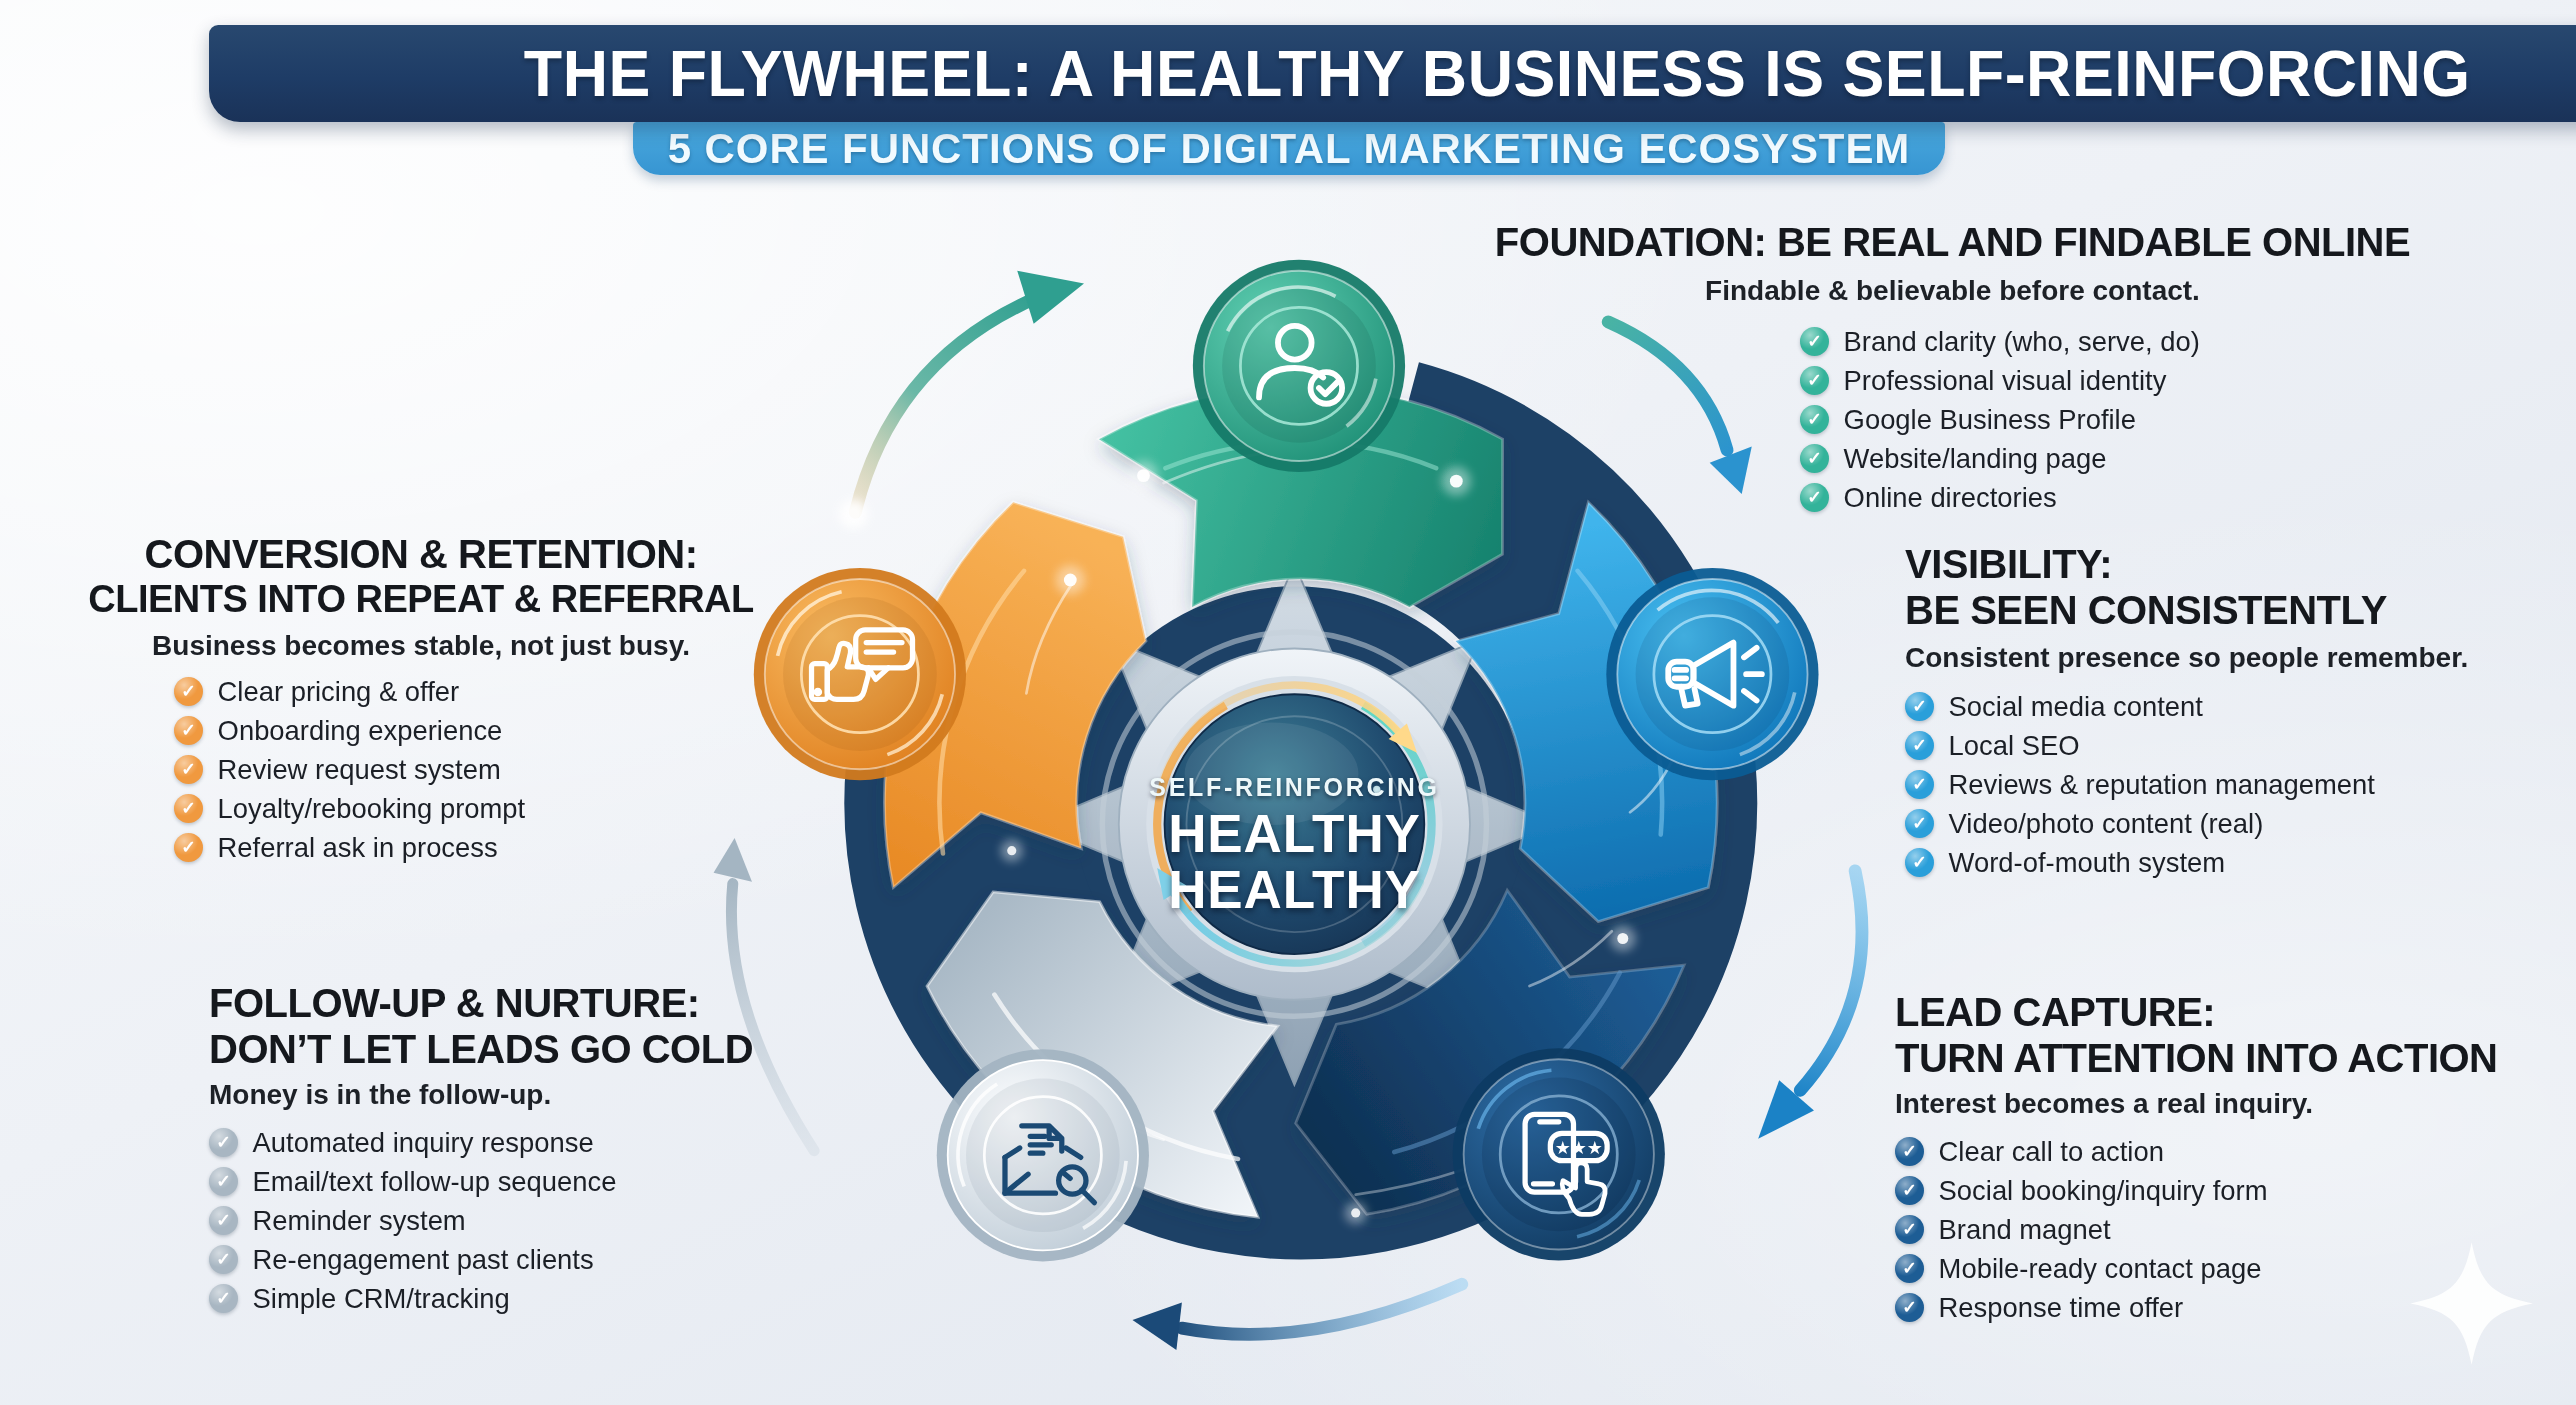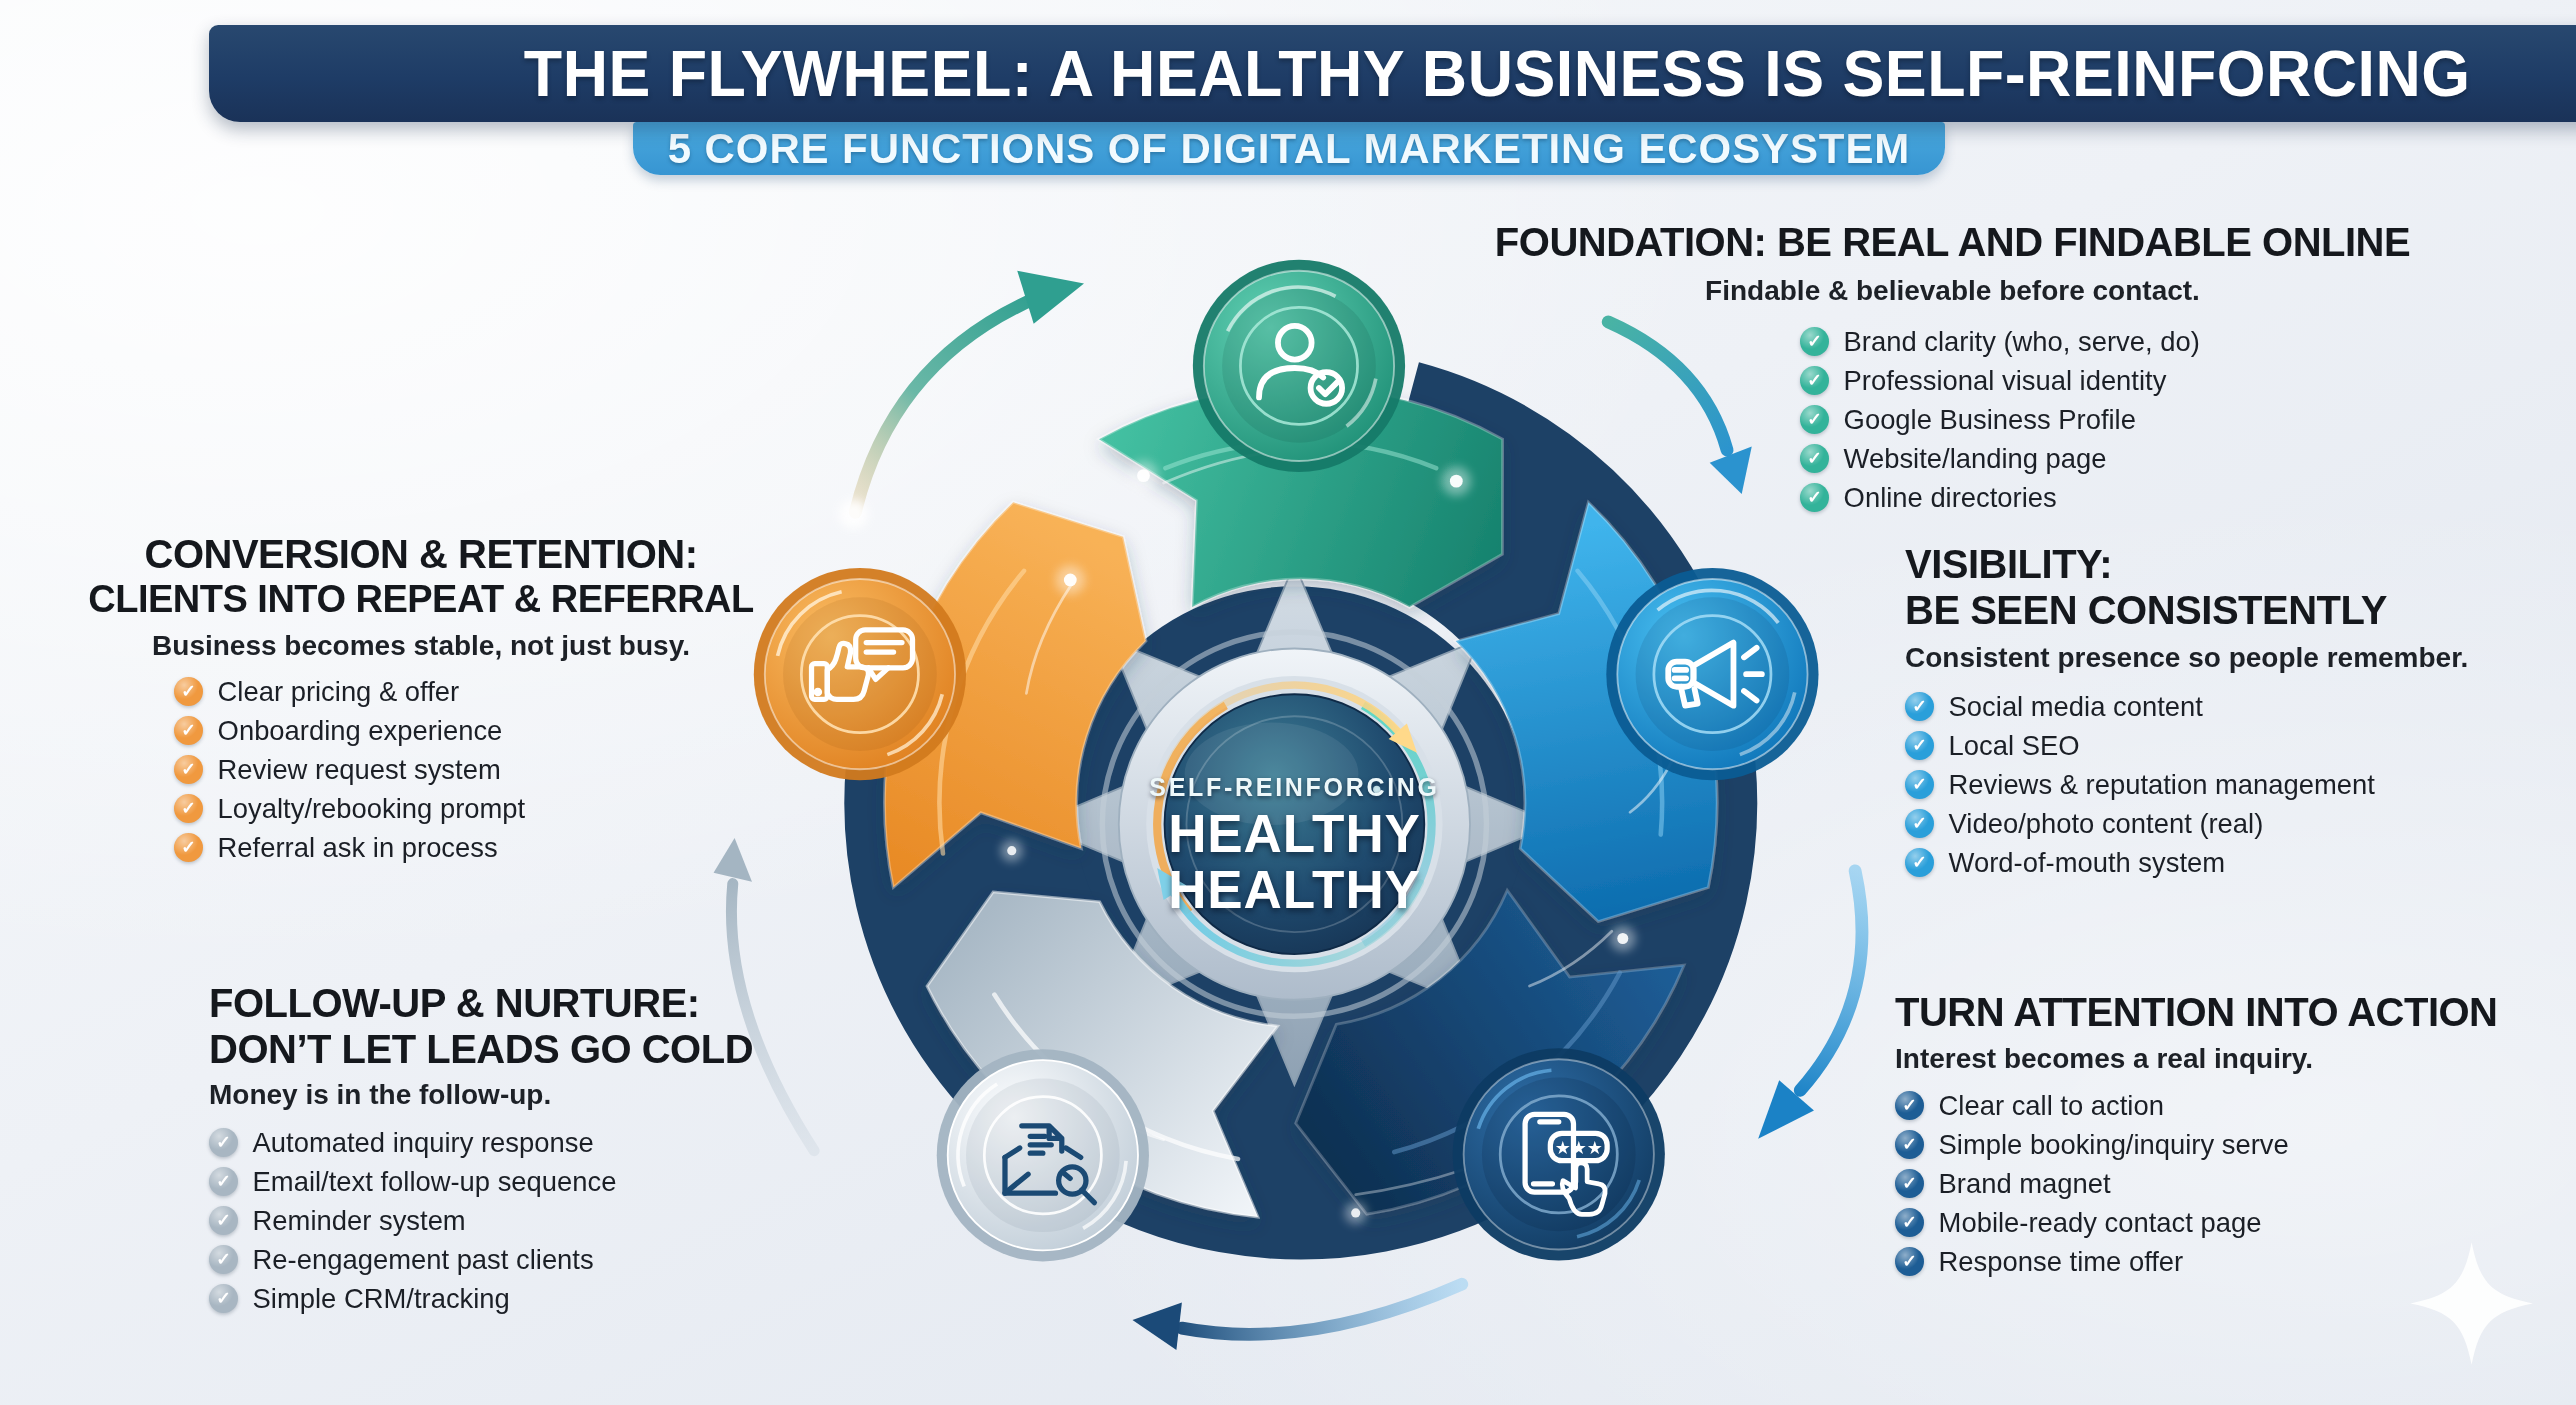--- a/index.html
+++ b/index.html
@@ -429,32 +429,33 @@
         </li>
 
         <li class="check-item">
           <span class="check">✓</span>
           <span class="check-text">Word-of-mouth system</span>
         </li>
       </ul>
   </section>
 
   <section class="panel" style="left: 1895px; top: 990px; width: 659px; --accent: #1d5d95;">
+    <h3 class="h">LEAD CAPTURE:</h3>
     <h3 class="h2line">TURN ATTENTION INTO ACTION</h3>
     <p class="sub" style="margin-top:7.3px;">Interest becomes a real inquiry.</p>
     <ul class="checklist" style="margin-top:16.5px;">
 
         <li class="check-item">
           <span class="check">✓</span>
           <span class="check-text">Clear call to action</span>
         </li>
 
         <li class="check-item">
           <span class="check">✓</span>
-          <span class="check-text">Simple booking/inquiry serve</span>
+          <span class="check-text">Social booking/inquiry form</span>
         </li>
 
         <li class="check-item">
           <span class="check">✓</span>
           <span class="check-text">Brand magnet</span>
         </li>
 
         <li class="check-item">
           <span class="check">✓</span>
           <span class="check-text">Mobile-ready contact page</span>

